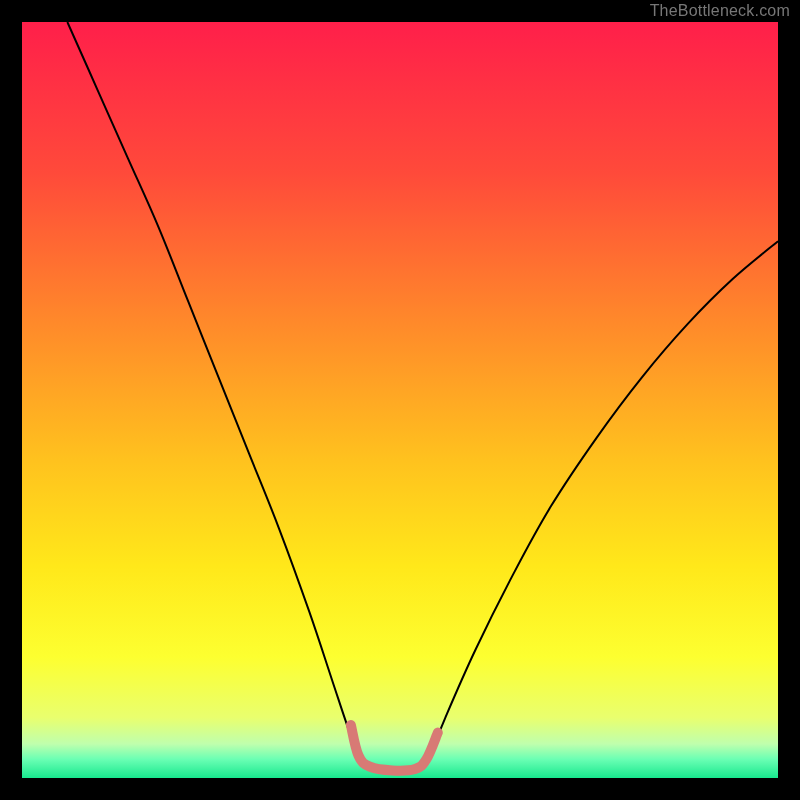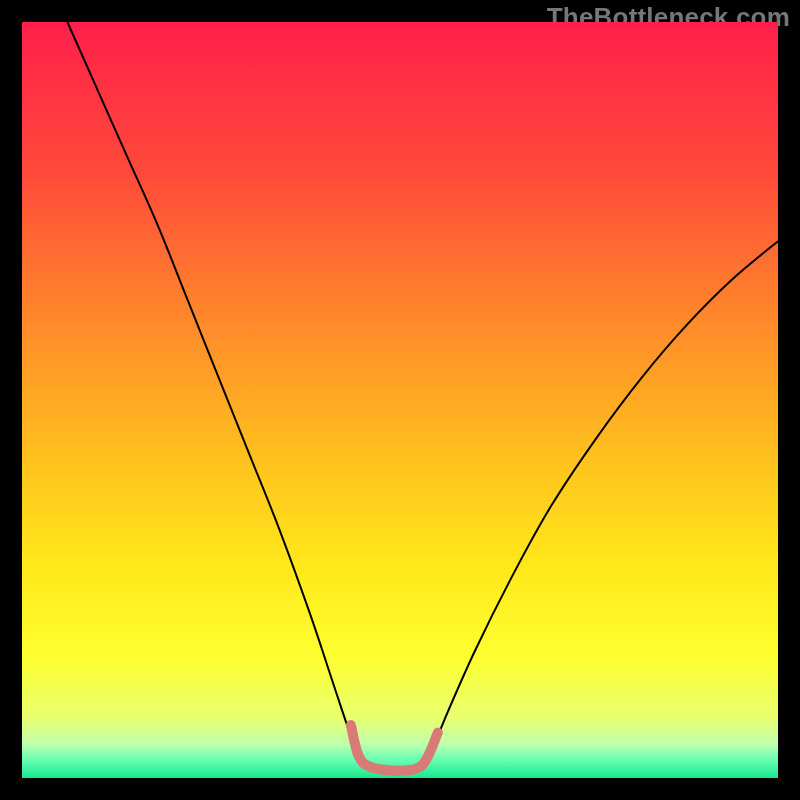--- a/index.html
+++ b/index.html
@@ -21,22 +21,22 @@
     left: 22px;
     top: 22px;
     width: 756px;
     height: 756px;
   }
   .watermark {
     position: absolute;
     top: 2px;
     right: 10px;
     color: #777;
-    font-size: 26px;
-    font-weight: 700;
+    font-size: 16px;
+    font-weight: 400;
     letter-spacing: 0.2px;
     user-select: none;
   }
 </style>
 </head>
 <body>
 
 <div class="frame">
   <div class="watermark">TheBottleneck.com</div>
 

